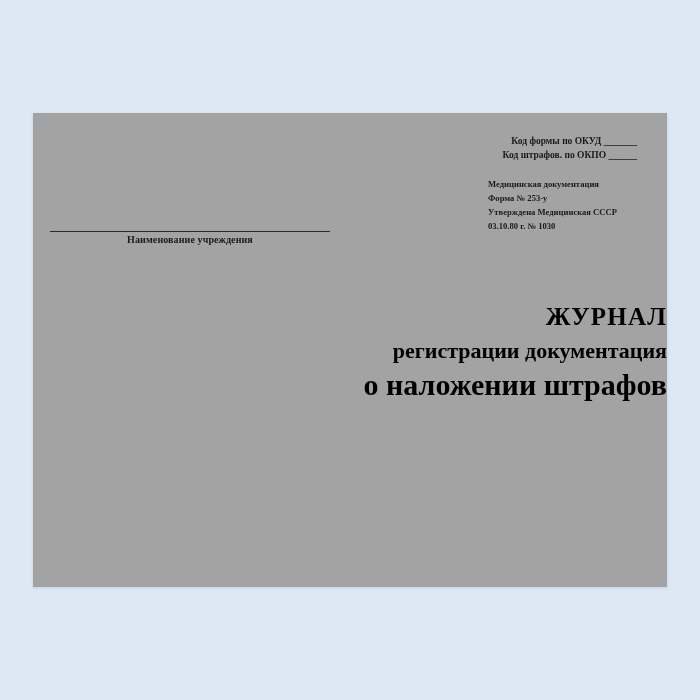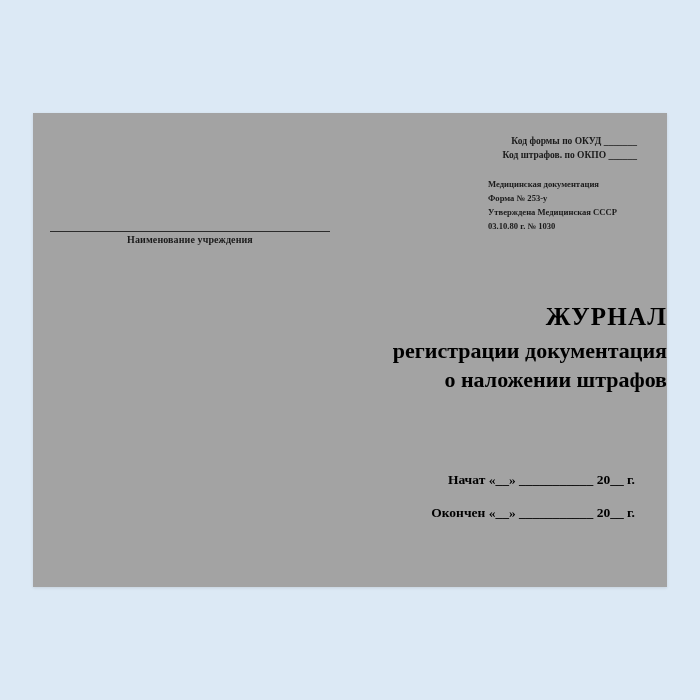--- a/index.html
+++ b/index.html
@@ -97,21 +97,21 @@
   }
   .title-sub1 {
     font-family: "Liberation Serif", serif;
     font-size: 22px;
     font-weight: bold;
     line-height: 1.32;
     margin-top: 4px;
   }
   .title-sub2 {
     font-family: "Liberation Serif", serif;
-    font-size: 22px;
+    font-size: 30px;
     font-weight: bold;
     line-height: 1.32;
   }
 
   
   .dates {
     position: absolute;
     right: 32px;
     top: 350px;
     text-align: right;
@@ -145,19 +145,15 @@
       <div class="inst-line"></div>
       <div class="inst-label">Наименование учреждения</div>
     </div>
 
     <div class="title-block">
       <div class="title-main">ЖУРНАЛ</div>
       <div class="title-sub1">регистрации документация</div>
       <div class="title-sub2">о наложении штрафов</div>
     </div>
 
-    <div class="dates">
-      <div>Начат «__» ___________ 20__ г.</div>
-      <div>Окончен «__» ___________ 20__ г.</div>
-    </div>
 
   </div>
 </div>
 
 </body></html>

